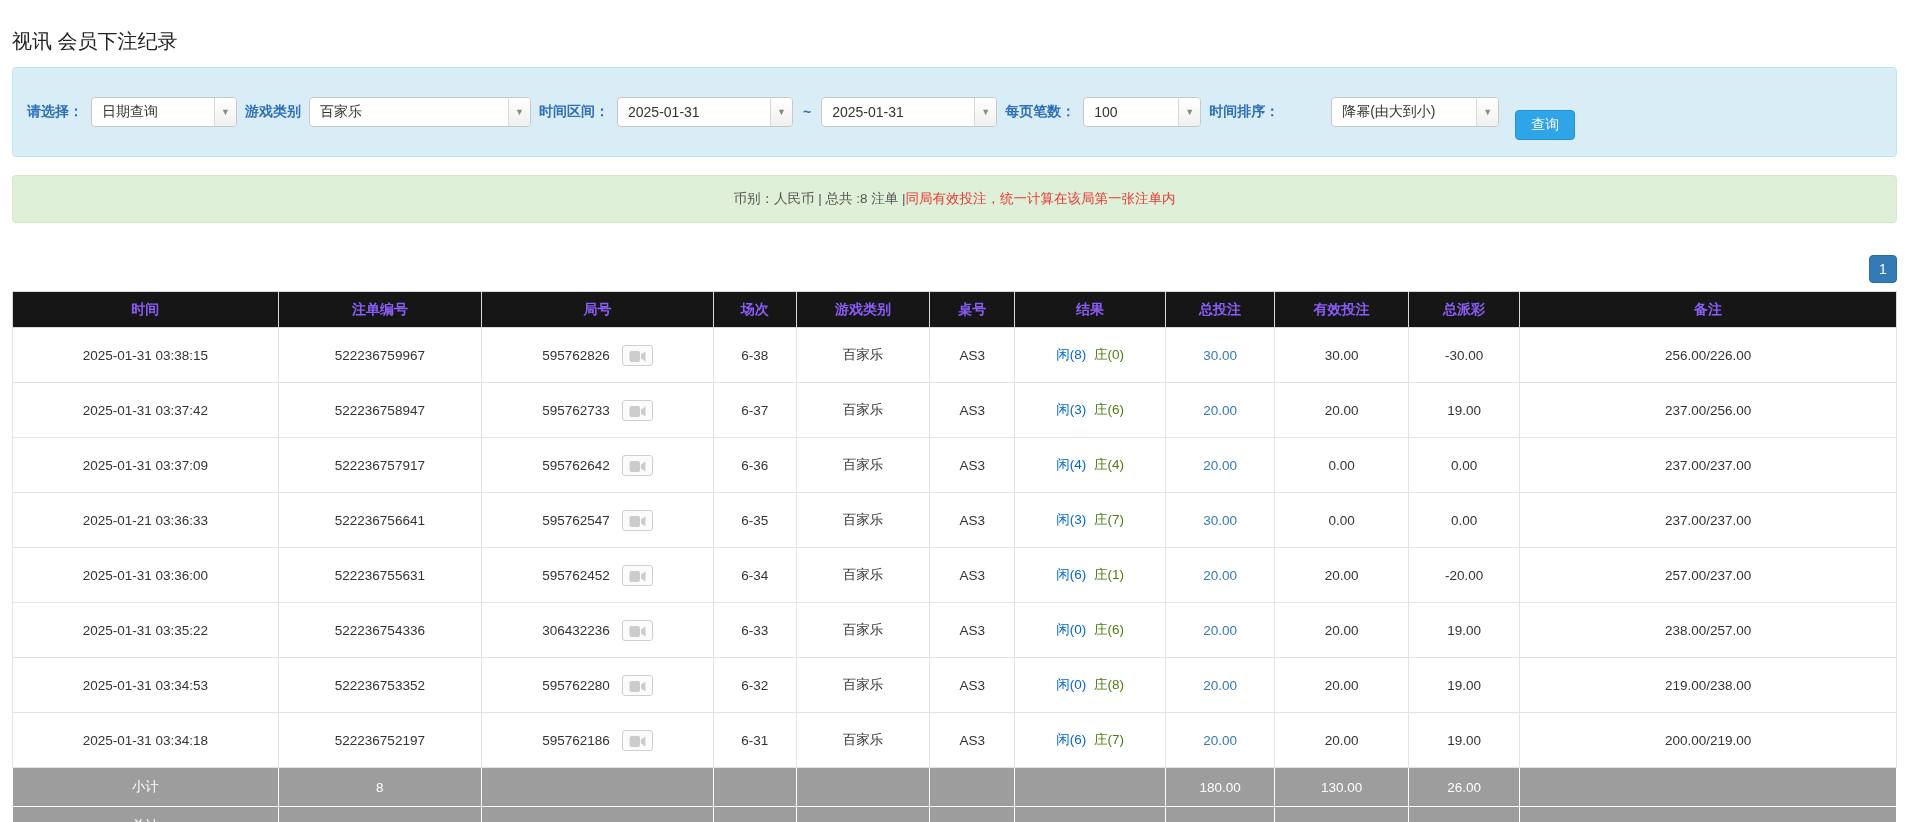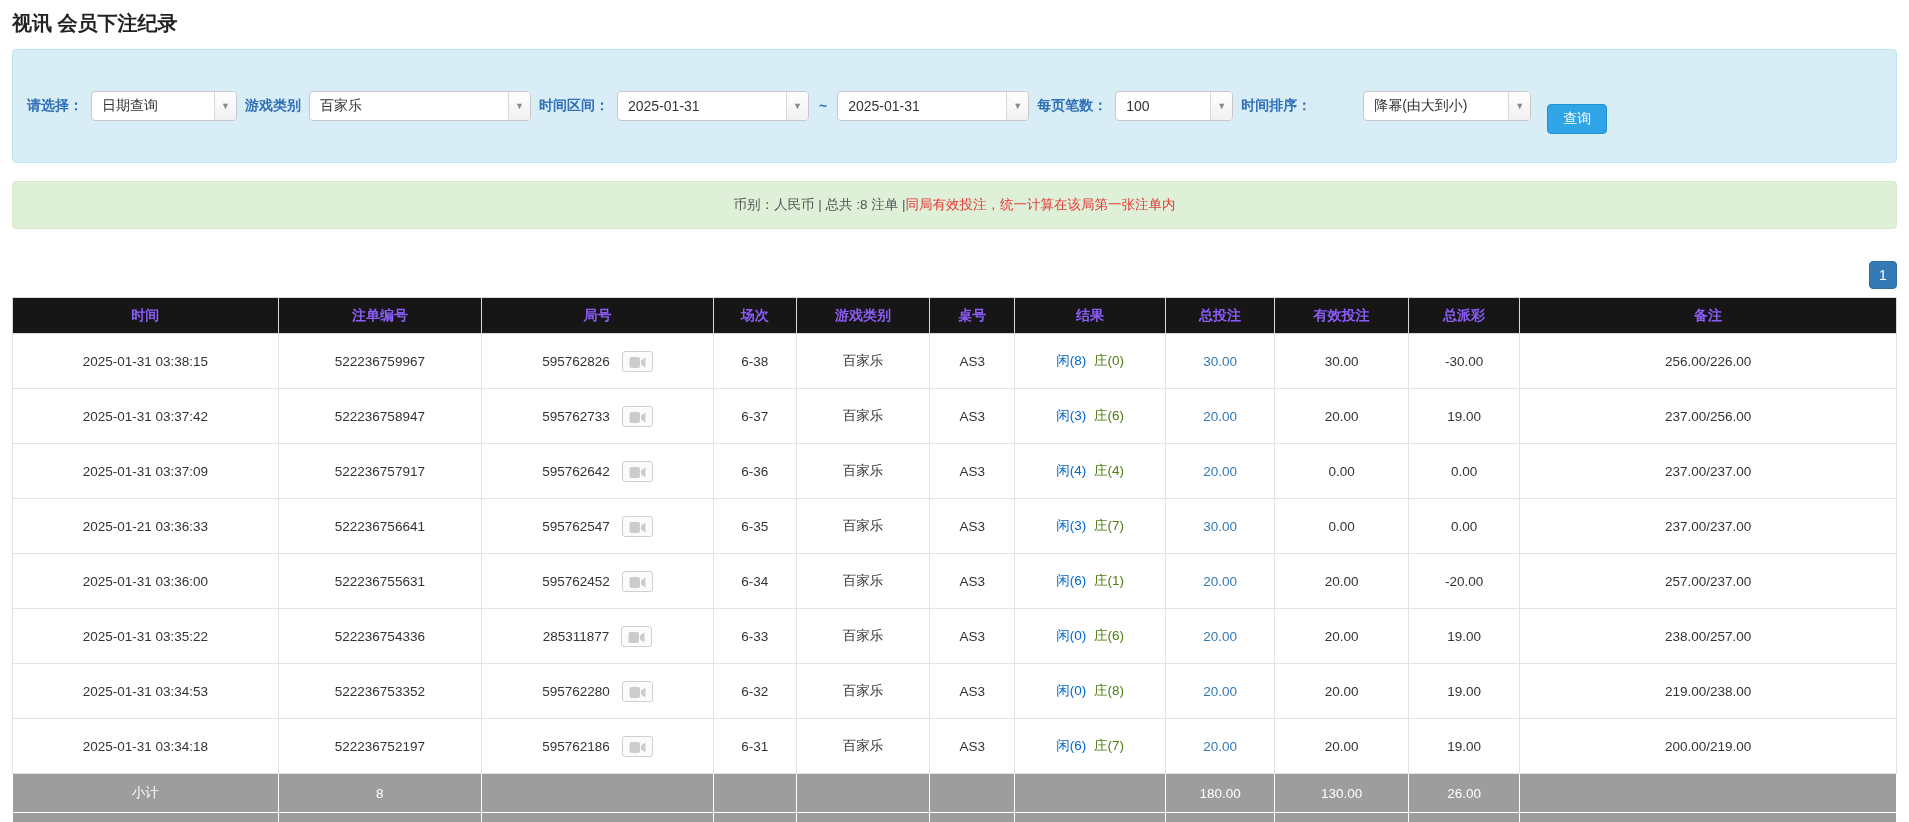--- a/index.html
+++ b/index.html
@@ -4,45 +4,45 @@
 <style>
   * { box-sizing: border-box; }
   html, body { margin: 0; padding: 0; }
   body {
     width: 1909px; height: 822px; overflow: hidden;
     background: #ffffff; color: #333;
     font-family: "Liberation Sans", "DejaVu Sans", sans-serif;
   }
   .container { padding: 0 12px; }
 
-  .page-title { font-size: 20px; font-weight: 700; color: #222; margin: 10px 0 12px; }
+  .page-title { font-size: 20px; font-weight: 400; color: #222; margin: 28px 0 12px; }
 
   
   .filter-bar {
     background: #d9edf7; border: 1px solid #bce8f1; border-radius: 4px;
-    padding: 28px 14px; display: flex; align-items: center; gap: 8px;
+    padding: 16px 14px; display: flex; align-items: center; gap: 8px;
     margin-bottom: 18px; white-space: nowrap;
   }
   .flabel { color: #2e6fb7; font-weight: bold; font-size: 14px; }
   .fsep { color: #2e6fb7; font-weight: bold; font-size: 14px; margin: 0 2px; }
   .combo {
     display: inline-flex; align-items: stretch; background: #fff;
     border: 1px solid #c8c8c8; border-radius: 4px; height: 30px; overflow: hidden;
     cursor: pointer;
   }
   .combo-text { padding: 0 10px; display: flex; align-items: center; font-size: 14px; color: #333; flex: 1; }
   .combo-btn {
     width: 22px; border-left: 1px solid #d8d8d8;
     background: linear-gradient(#ffffff, #f0f0f0);
     display: flex; align-items: center; justify-content: center;
     color: #8a8a8a; font-size: 9px;
   }
   .w-querytype { width: 146px; text-align: right; }
   .w-gametype  { width: 222px; }
-  .w-date      { width: 192px; justify-content: center; }
+  .w-date      { width: 176px; justify-content: center; }
   .w-pagesize  { width: 118px; }
   .w-sort      { width: 168px; margin-left: 44px; }
   .search-btn {
     background: #2fa4e7; color: #fff; border: 1px solid #2492d2; border-radius: 4px;
     height: 30px; padding: 0 15px; font-size: 14px; cursor: pointer; margin-left: 8px; margin-top: 26px;
   }
 
   
   .summary-bar {
     background: #dff0d8; border: 1px solid #d6e9c6; border-radius: 4px;
@@ -313,21 +313,21 @@
     <td>20.00</td>
     <td class="neg">-20.00</td>
     <td>257.00/237.00</td>
   </tr>
 
   <tr class="data-row">
     <td>2025-01-31 03:35:22</td>
     <td>522236754336</td>
     <td>
       <span class="round-cell-inner">
-        <span>285311877</span>
+        <span>306432236</span>
         <button class="video-btn">
           <svg width="17" height="13" viewBox="0 0 17 13">
             <rect x="0.5" y="1" width="10.5" height="11" rx="2" fill="#cccccc"></rect>
             <path d="M12 4.5 L16.5 1.5 V11.5 L12 8.5 Z" fill="#cccccc"></path>
           </svg>
         </button>
       </span>
     </td>
     <td>6-33</td>
     <td>百家乐</td>

